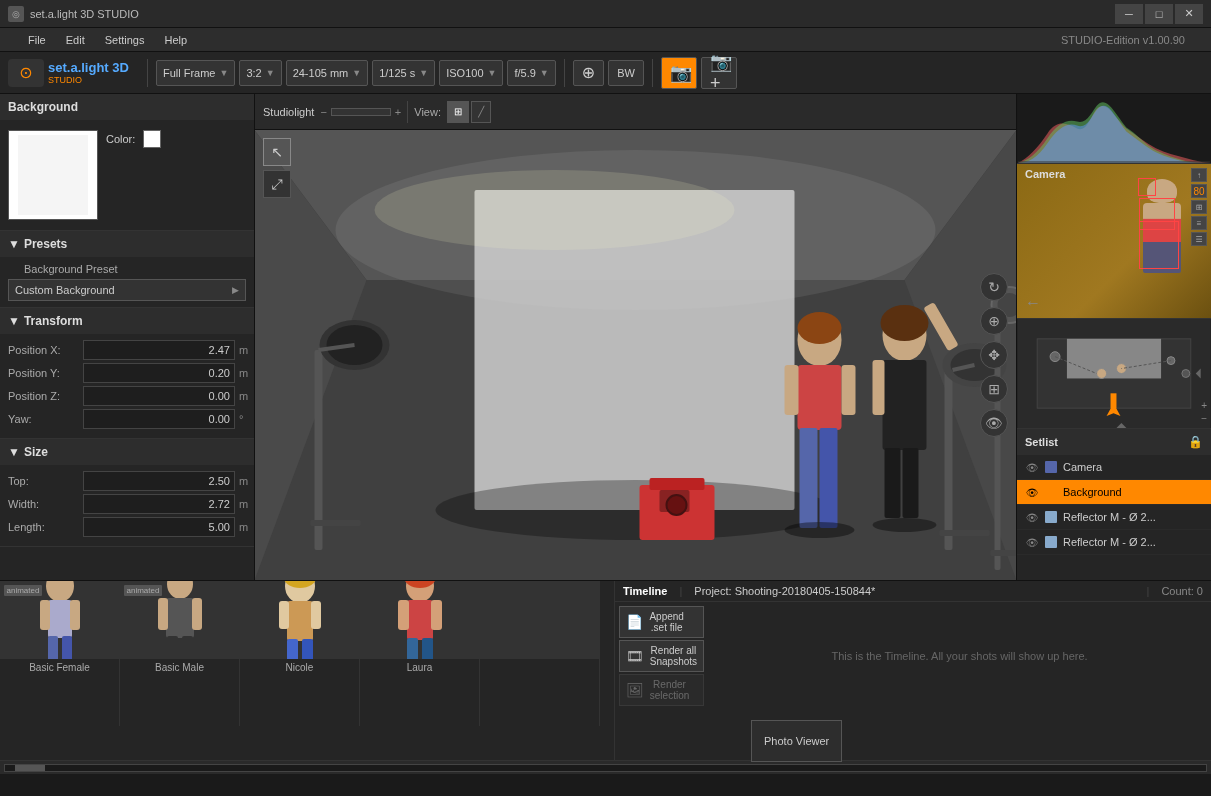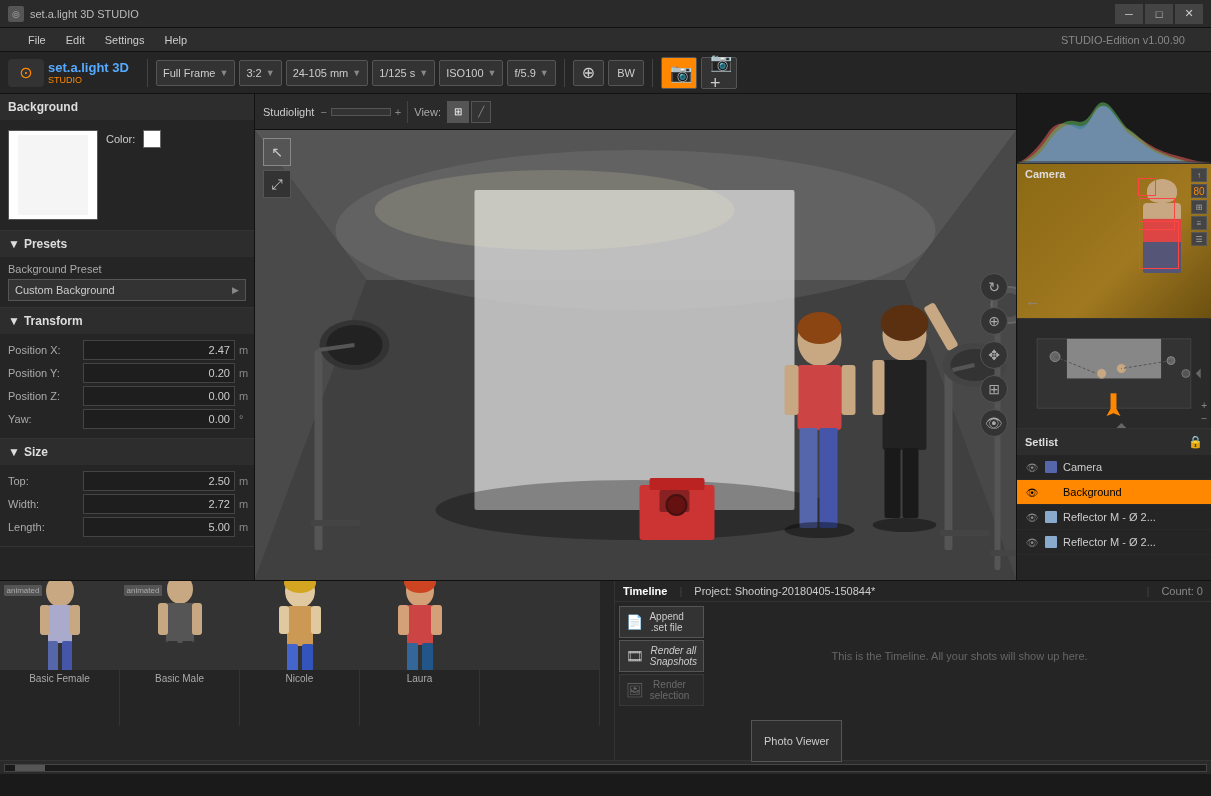--- a/index.html
+++ b/index.html
@@ -34,21 +34,21 @@
     
     #left-panel { width: 255px; background: #252525; border-right: 1px solid #111; overflow-y: auto; flex-shrink: 0; }
     .panel-section { border-bottom: 1px solid #333; }
     .panel-header { background: #2d2d2d; padding: 6px 8px; font-weight: bold; color: #ddd; font-size: 12px; display: flex; align-items: center; gap: 4px; }
     .panel-body { padding: 6px 8px; }
     .bg-preview { width: 90px; height: 90px; background: #fff; border: 1px solid #555; margin: 4px 0; display: flex; align-items: center; justify-content: center; }
     .bg-preview-inner { width: 70px; height: 80px; background: #f5f5f5; position: relative; }
     .color-row { display: flex; align-items: center; gap: 8px; margin-top: 4px; }
     .color-swatch { width: 18px; height: 18px; background: #fff; border: 1px solid #666; cursor: pointer; }
 
-    .presets-row { display: flex; align-items: center; margin-bottom: 4px; }
+    .presets-row { display: flex; align-items: center; margin-bottom: 4px; margin-left: 16px; }
     .preset-label { color: #aaa; font-size: 11px; min-width: 110px; }
     .preset-dropdown { flex: 1; background: #333; border: 1px solid #555; color: #ccc; font-size: 11px; padding: 3px 6px; cursor: pointer; display: flex; align-items: center; justify-content: space-between; height: 22px; }
     .preset-arrow { color: #888; font-size: 9px; }
 
     .transform-field { display: flex; align-items: center; margin-bottom: 3px; }
     .field-label { color: #aaa; min-width: 75px; font-size: 11px; }
     .field-input { flex: 1; background: #1e1e1e; border: 1px solid #444; color: #ccc; font-size: 11px; padding: 2px 4px; text-align: right; height: 20px; }
     .field-unit { color: #888; margin-left: 4px; min-width: 12px; font-size: 11px; }
 
     
@@ -92,21 +92,21 @@
     .lock-icon { color: #888; font-size: 12px; }
 
     
     #bottom { height: 180px; display: flex; border-top: 1px solid #111; }
     #models-panel { width: 615px; background: #252525; border-right: 1px solid #333; flex-shrink: 0; }
     .models-tabs { display: flex; border-bottom: 1px solid #333; }
     .model-tab { padding: 6px 16px; color: #999; cursor: pointer; font-size: 11px; border-right: 1px solid #333; }
     .model-tab.active { color: #fff; background: #2d2d2d; border-bottom: 2px solid #f80; }
     .models-list { display: flex; gap: 0; height: 145px; overflow-x: auto; }
     .model-item { width: 120px; flex-shrink: 0; cursor: pointer; border-right: 1px solid #333; position: relative; display: flex; flex-direction: column; align-items: center; }
-    .model-thumb { width: 120px; height: 89px; background: #333; display: flex; align-items: center; justify-content: center; overflow: hidden; position: relative; }
+    .model-thumb { width: 120px; height: 78px; background: #333; display: flex; align-items: center; justify-content: center; overflow: hidden; position: relative; }
     .model-badge { position: absolute; top: 4px; left: 4px; background: #555; color: #aaa; font-size: 8px; padding: 1px 3px; border-radius: 1px; }
     .model-label { font-size: 10px; color: #aaa; padding: 3px; text-align: center; }
 
     
     #timeline-panel { flex: 1; background: #252525; display: flex; flex-direction: column; }
     .timeline-header { display: flex; align-items: center; gap: 8px; padding: 4px 8px; border-bottom: 1px solid #333; }
     .timeline-title { color: #fff; font-size: 11px; font-weight: bold; }
     .timeline-project { color: #ccc; font-size: 11px; flex: 1; }
     .timeline-count { color: #888; font-size: 11px; }
     .timeline-action-btn { background: #333; border: 1px solid #555; color: #ccc; font-size: 10px; padding: 4px 6px; cursor: pointer; display: flex; align-items: center; gap: 6px; }
@@ -572,21 +572,21 @@
     <div style="display:flex; flex:1;">
 
       <div class="timeline-actions-col">
         <button class="timeline-action-btn">
           <span style="font-size:14px;">📄</span>
           <span style="white-space:pre-line;">Append
 .set file</span>
         </button>
         <button class="timeline-action-btn">
           <span style="font-size:14px;">🎞</span>
-          <span style="white-space:pre-line;font-style:italic;">Render all
+          <span style="white-space:pre-line;">Render all
 Snapshots</span>
         </button>
         <button class="timeline-action-btn disabled">
           <span style="font-size:14px;">🖼</span>
           <span style="white-space:pre-line;">Render
 selection</span>
         </button>
       </div>
 
       <div class="timeline-empty">

